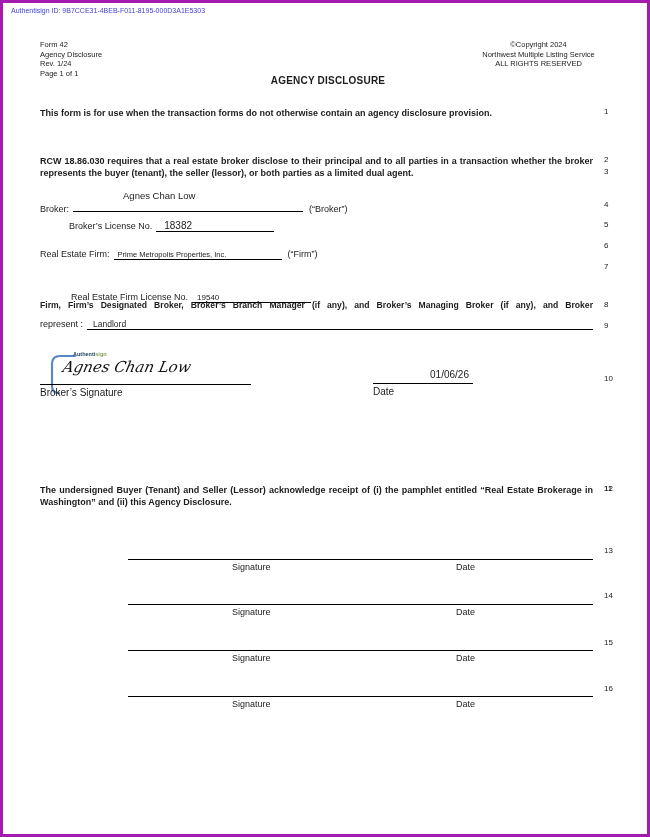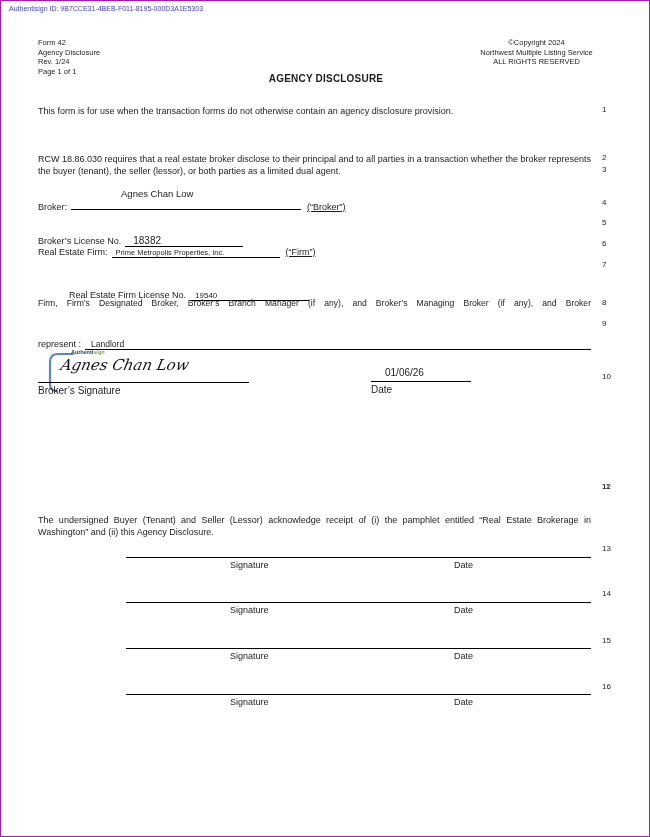--- a/index.html
+++ b/index.html
@@ -1,32 +1,32 @@
 <!DOCTYPE html>
 <html><head>
 <meta charset="utf-8">
 <style>
   html,body{margin:0;padding:0;background:#fff;}
   .page{
     position:relative;width:650px;height:837px;background:#fff;
-    border:1px solid #a21caf;box-sizing:border-box;overflow:hidden;
+    border:3px solid #a21caf;box-sizing:border-box;overflow:hidden;
     font-family:"Liberation Sans", sans-serif;color:#1c1c1c;
   }
   .abs{position:absolute;}
   .auth-id{left:8px;top:4px;font-size:7px;color:#4343d0;letter-spacing:0;}
   .form-meta{left:37px;top:37px;font-size:7.5px;line-height:9.5px;}
   .copyright{left:420px;top:37px;width:231px;text-align:center;font-size:7.5px;line-height:9.5px;}
   .title{left:0;top:72px;width:650px;text-align:center;font-weight:bold;font-size:10px;letter-spacing:.2px;}
-  .para{font-size:9px;line-height:12px;text-align:justify;width:553px;left:37px;}
+  .para{font-size:9px;line-height:12px;text-align:justify;width:553px;left:37px;font-weight:bold;}
   .one-line-just{font-size:8.6px;text-align:justify;text-align-last:justify;white-space:nowrap;}
   .num{position:absolute;left:601px;font-size:8px;color:#222;}
   .frow{position:absolute;left:37px;display:flex;align-items:baseline;font-size:9px;}
   .flabel{white-space:nowrap;}
   .fline{border-bottom:1px solid #000;display:inline-block;position:relative;margin-left:4px;}
-  .fsuffix{margin-left:6px;white-space:nowrap;text-decoration:underline;}
+  .fsuffix{margin-left:6px;white-space:nowrap;}
   .val{font-family:"Liberation Sans", sans-serif;}
   .broker-line{width:230px;height:11px;}
   .broker-typed{position:absolute;left:50px;bottom:10px;font-size:9.5px;white-space:nowrap;}
   .blic-line{width:118px;}
   .blic-val{font-size:10px;padding-left:8px;}
   .firm-line{width:168px;}
   .firm-val{font-size:7.5px;padding-left:4px;}
   .flic-line{width:119px;margin-top:30px;}
   .flic-val{font-size:8px;padding-left:5px;}
   .rep-row{width:553px;}
@@ -35,21 +35,21 @@
   .stamp{left:42px;top:348px;width:220px;height:46px;}
   .stamp-text{position:absolute;left:28px;top:0;font-size:5.5px;font-weight:600;}
   .stamp-navy{color:#1f4066;}
   .stamp-green{color:#85a050;}
   .script-sig{
     position:absolute;left:18px;top:7px;font-family:"DejaVu Serif", serif;
     font-style:italic;font-size:15px;transform:skewX(-12deg);white-space:nowrap;color:#111;
   }
   .hline{position:absolute;border-top:1px solid #000;height:0;}
   .small-label{position:absolute;font-size:10px;}
-  .date-val{position:absolute;left:384px;top:366px;width:100px;text-align:left;font-size:10px;}
+  .date-val{position:absolute;left:366px;top:366px;width:100px;text-align:right;font-size:10px;}
   .sig-label{position:absolute;font-size:9px;left:229px;}
   .sig-date-label{position:absolute;font-size:9px;left:453px;}
 </style>
 </head>
 <body>
 
 <div class="page">
 
   <div class="abs auth-id">Authentisign ID: 9B7CCE31-4BEB-F011-8195-000D3A1E5303</div>
 
@@ -77,21 +77,21 @@
 
   <div class="frow" style="top:197px;">
     <span class="flabel">Broker:</span>
     <span class="fline broker-line">
       <span class="val broker-typed">Agnes Chan Low</span>
     </span>
     <span class="fsuffix">(“Broker”)</span>
   </div>
   <span class="num" style="top:197px;">4</span>
 
-  <div class="frow" style="top:234px;">
+  <div class="frow" style="top:217px;margin-left:29px;">
     <span class="flabel">Broker’s License No.</span>
     <span class="fline blic-line">
       <span class="val blic-val">18382</span>
     </span>
   </div>
   <span class="num" style="top:217px;">5</span>
 
   <div class="frow" style="top:246px;">
     <span class="flabel">Real Estate Firm:</span>
     <span class="fline firm-line">
@@ -105,21 +105,21 @@
     <span class="flabel">Real Estate Firm License No.</span>
     <span class="fline flic-line">
       <span class="val flic-val">19540</span>
     </span>
   </div>
   <span class="num" style="top:259px;">7</span>
 
   <div class="abs para one-line-just" style="top:296px;">Firm, Firm’s Designated Broker, Broker’s Branch Manager (if any), and Broker’s Managing Broker (if any), and Broker</div>
   <span class="num" style="top:297px;">8</span>
 
-  <div class="frow rep-row" style="top:316px;margin-top:22px;">
+  <div class="frow rep-row" style="top:316px;">
     <span class="flabel">represent :</span>
     <span class="fline rep-line">
       <span class="val rep-val">Landlord</span>
     </span>
   </div>
   <span class="num" style="top:318px;">9</span>
 
   <div class="abs stamp">
     <svg class="abs" style="left:2px;top:1px;" width="30" height="44" viewBox="0 0 30 44">
       <path d="M 28 4 H 13 Q 5 4 5 12 L 5 34 Q 5 41 12 41" fill="none" stroke="#5b87c5" stroke-width="2.2" stroke-linecap="round"></path>
@@ -127,21 +127,21 @@
     <span class="stamp-text"><span class="stamp-navy">Authenti</span><span class="stamp-green">sign</span></span>
     <span class="script-sig">Agnes Chan Low</span>
   </div>
   <div class="hline" style="left:37px;top:381px;width:211px;"></div>
   <div class="small-label" style="left:37px;top:384px;">Broker’s Signature</div>
   <div class="date-val">01/06/26</div>
   <div class="hline" style="left:370px;top:380px;width:100px;"></div>
   <div class="small-label" style="left:370px;top:383px;">Date</div>
   <span class="num" style="top:371px;">10</span>
 
-  <div class="abs para" style="top:481px;margin-top:32px;">The undersigned Buyer (Tenant) and Seller (Lessor) acknowledge receipt of (i) the pamphlet entitled “Real Estate Brokerage in Washington” and (ii) this Agency Disclosure.</div>
+  <div class="abs para" style="top:481px;">The undersigned Buyer (Tenant) and Seller (Lessor) acknowledge receipt of (i) the pamphlet entitled “Real Estate Brokerage in Washington” and (ii) this Agency Disclosure.</div>
   <span class="num" style="top:481px;">11</span>
   <span class="num" style="top:481px;">12</span>
 
   <div class="hline" style="left:125px;top:556px;width:465px;"></div>
   <span class="sig-label" style="top:559px;">Signature</span>
   <span class="sig-date-label" style="top:559px;">Date</span>
   <span class="num" style="top:543px;">13</span>
 
   <div class="hline" style="left:125px;top:601px;width:465px;"></div>
   <span class="sig-label" style="top:604px;">Signature</span>

